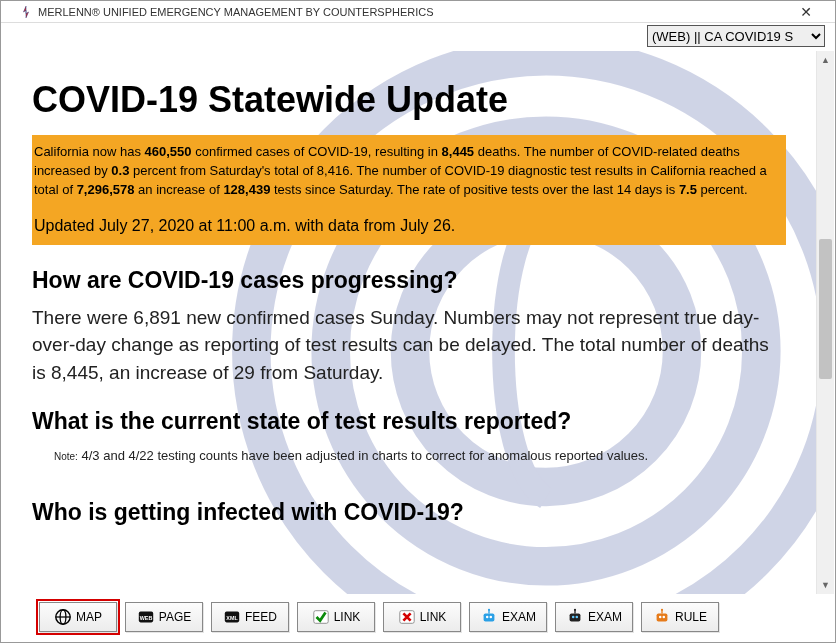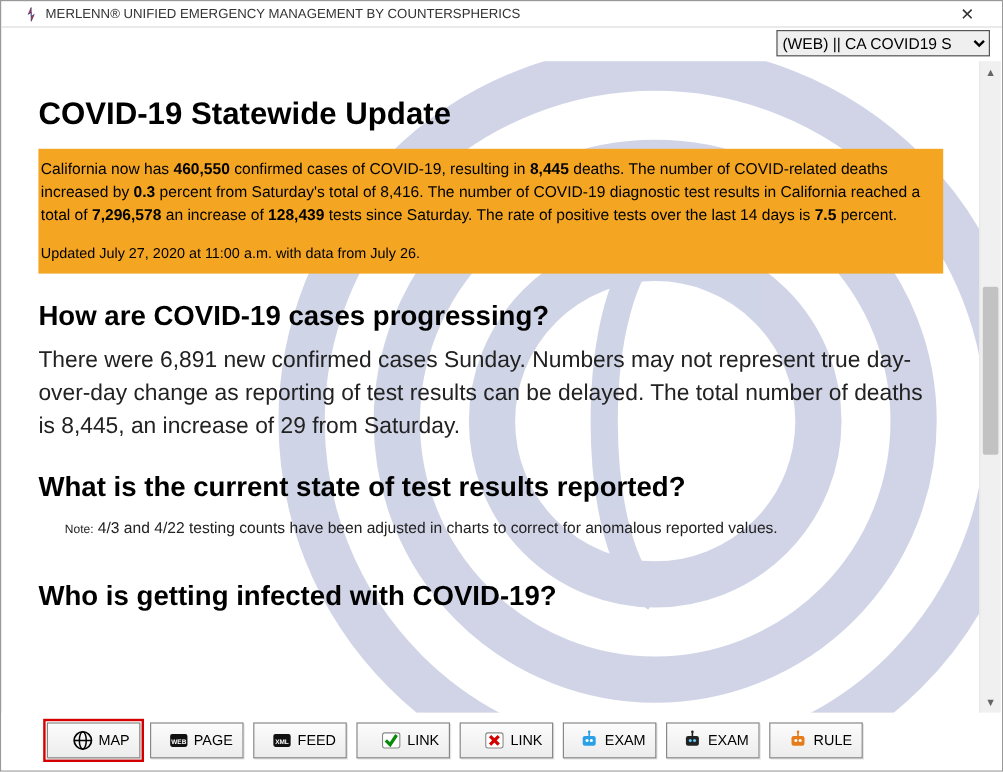--- a/index.html
+++ b/index.html
@@ -72,40 +72,40 @@
     padding-right: 30px;
   }
   .crumb {
     font-size: 11px; color: #555;
     padding: 6px 0 0 40px;
     visibility: hidden;
   }
   h1.main {
     font-family: Arial, sans-serif;
     font-weight: 900;
-    font-size: 26px;
+    font-size: 36px;
     margin: 10px 0 14px 0;
     color: #000;
   }
   .highlight {
     background: #f5a623;
     background: #f4a623;
     padding: 8px 8px 8px 2px;
     font-size: 13px;
     color: #000;
     line-height: 1.45;
   }
   .highlight .upd-title {
     font-weight: bold;
     font-size: 13px;
     display: block;
     margin-bottom: 70px;
   }
   .highlight .stamp {
-    font-size: 12px;
+    font-size: 16px;
     margin-top: 14px;
   }
   h2.sec {
     font-family: Arial, sans-serif;
     font-weight: 700;
     font-size: 23px;
     margin: 22px 0 10px 0;
   }
   p.body {
     font-size: 19px;
@@ -148,21 +148,21 @@
   }
   .tbtn {
     height: 30px;
     min-width: 78px;
     border: 1px solid #888;
     background: linear-gradient(#fcfcfc,#ececec);
     font-family: Tahoma, sans-serif;
     font-size: 12px;
     display: inline-flex;
     align-items: center;
-    justify-content: flex-end;
+    justify-content: center;
     gap: 4px;
     padding: 0 8px;
     cursor: pointer;
     box-shadow: 1px 1px 0 rgba(0,0,0,0.1);
   }
   .tbtn.active {
     outline: 2px solid #d40000;
     outline-offset: 1px;
   }
   .ticon {

